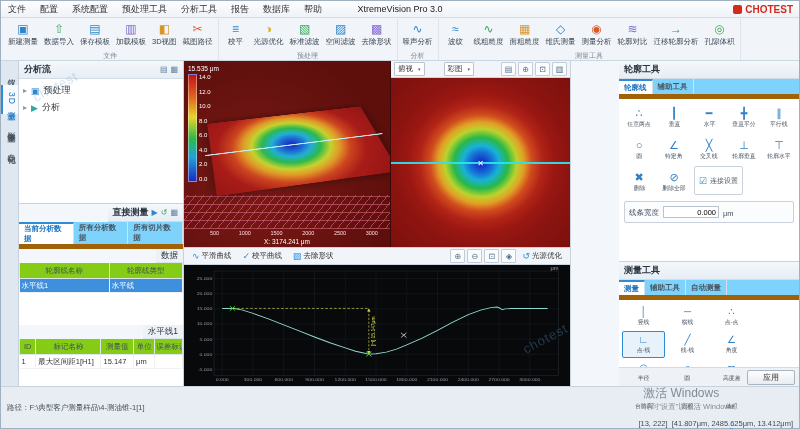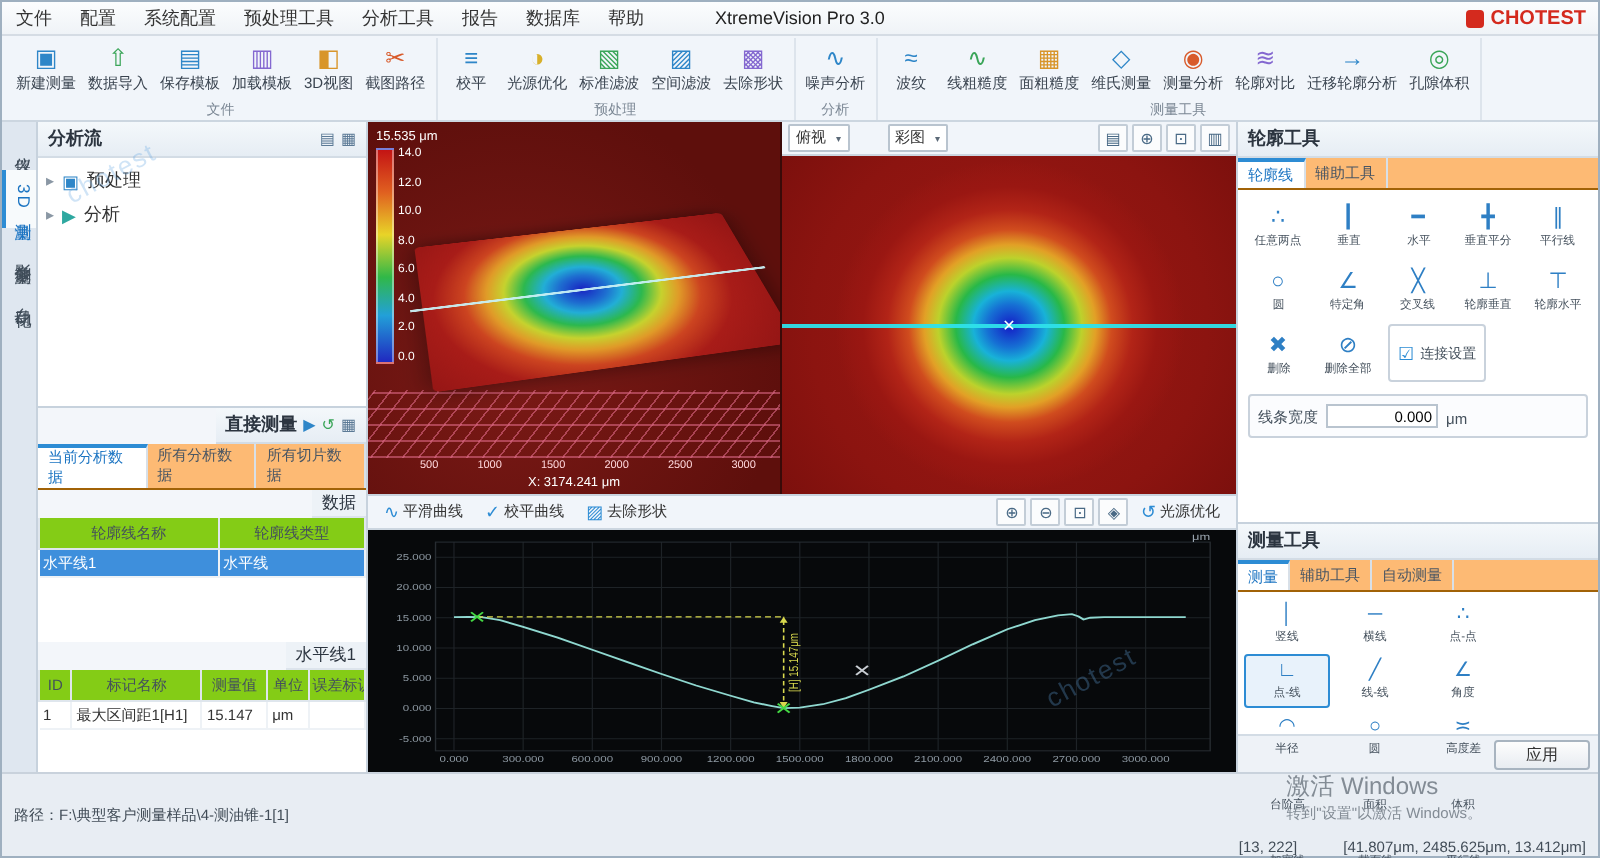--- a/index.html
+++ b/index.html
@@ -36,21 +36,21 @@
   .panel-header{flex:0 0 17px;display:flex;align-items:center;padding:0 5px;background:linear-gradient(#f4f8fb,#e6edf4);
                 border-bottom:1px solid #d3dce5;font-size:9px;color:#2c3540;gap:3px;}
   .ph-title{font-weight:bold;}
   .ph-icons{margin-left:auto;display:flex;gap:3px;font-size:8px;color:#5c7a96;}
   #flow-section{flex:0 0 142px;display:flex;flex-direction:column;border-bottom:1px solid #c7d2dd;}
   #flow-items{flex:1;background:#fff;padding:3px 4px;}
   .flow-item{display:flex;align-items:center;gap:4px;height:17px;font-size:9px;color:#333;}
   .flow-caret{color:#8a97a4;font-size:8px;}
   .flow-icon{font-size:9px;}
   #dm-section{flex:1;display:flex;flex-direction:column;min-height:0;align-items:flex-end;}
-  .ptabs{display:flex;background:#fdba74;border-bottom:1px solid #a16207;flex:0 0 15px;}
+  .ptabs{display:flex;background:#7dd3fc;border-bottom:5px solid #a16207;flex:0 0 15px;font-weight:bold;}
   .ptab{padding:0 5px;font-size:7.5px;color:#4a5663;display:flex;align-items:center;border-right:1px solid #d8e0e8;box-sizing:border-box;}
   .ptab.active{background:#fff;color:#1b74c2;border-top:2px solid #2d8cd4;}
   .sub-label{flex:0 0 13px;font-size:8.5px;color:#2c3540;display:flex;align-items:center;padding:0 5px;background:#edf2f7;border-bottom:1px solid #dde4ec;}
   .tbl-wrap{background:#fff;overflow:hidden;}
   #lines-wrap{flex:0 0 62px;}
   #results-wrap{flex:1;}
   table{width:100%;border-collapse:collapse;font-size:7.5px;table-layout:fixed;}
   th{background:#84cc16;border:1px solid #dfe6ed;border-top:none;height:13px;font-weight:normal;color:#44505c;overflow:hidden;white-space:nowrap;}
   td{height:13px;border-bottom:1px solid #eef2f6;border-right:1px solid #eef2f6;color:#333;padding:0 2px;overflow:hidden;white-space:nowrap;}
   tr.sel td{background:#3e8fdc;color:#fff;}
@@ -92,21 +92,21 @@
 
   #profile{flex:1;display:flex;flex-direction:column;border-top:1px solid #c7d2dd;min-height:0;}
   #profile-toolbar{flex:0 0 16px;background:#f1f5fa;border-bottom:1px solid #ccd6e0;display:flex;align-items:center;gap:1px;padding:0 3px;}
   .pbar-btn{display:flex;align-items:center;gap:2px;padding:0 4px;height:13px;font-size:7.5px;color:#333;border:1px solid transparent;border-radius:2px;}
   .pbar-btn .bi{font-size:9px;color:#2d8cd4;}
   #pbar-spacer{flex:1;}
   #chart-wrap{flex:1;position:relative;background:#07090b;}
   #chart{position:absolute;inset:0;width:100%;height:100%;}
 
   
-  #right-panel{flex:0 0 180px;display:flex;flex-direction:column;background:#f3f6fa;border-left:1px solid #c7d2dd;min-width:0;}
+  #right-panel{flex:0 0 180px;display:flex;flex-direction:column;background:#f3f6fa;border-left:1px solid #c7d2dd;min-width:0;padding-left:48px;}
   #contour-section{flex:0 0 200px;display:flex;flex-direction:column;border-bottom:1px solid #c7d2dd;}
   .tool-area{flex:1;background:#fff;padding:3px;display:flex;flex-direction:column;min-height:0;}
   .tool-grid{display:flex;flex-wrap:wrap;align-content:flex-start;gap:1px;}
   .tool{width:32px;height:29px;display:flex;flex-direction:column;align-items:center;justify-content:center;border:1px solid transparent;border-radius:2px;}
   .tool-icon{font-size:11px;color:#2e7fc4;height:13px;line-height:13px;}
   .tool-label{font-size:6.5px;color:#44505c;white-space:nowrap;transform:scale(.9);}
   .tool.selected{border-color:#2d8cd4;background:#e8f2fb;}
   .mtool{width:41px;height:25px;}
   .mtool .tool-icon{font-size:10px;height:12px;line-height:12px;}
   .link-box{display:flex;align-items:center;gap:3px;height:27px;padding:0 4px;margin-left:2px;border:1px solid #c9d2dc;border-radius:2px;font-size:7px;color:#44505c;}
@@ -116,21 +116,21 @@
   #linewidth-input{width:56px;height:12px;border:1px solid #b9c4cf;font-size:7.5px;text-align:right;padding:0 2px;box-sizing:border-box;
                    font-family:"Liberation Sans",sans-serif;}
   #measure-section{flex:1;display:flex;flex-direction:column;min-height:0;}
   #apply-row{flex:0 0 18px;display:flex;justify-content:flex-end;align-items:center;padding:0 4px;background:#eef2f7;border-top:1px solid #d3dce5;}
   #apply-btn{min-width:34px;height:13px;font-size:8px;background:linear-gradient(#fdfdfd,#e8ecf1);border:1px solid #a8b4c0;border-radius:2px;
              color:#333;display:flex;align-items:center;justify-content:center;padding:0 6px;}
 
   
   #statusbar{flex:0 0 15px;background:#e8edf3;border-top:1px solid #c9d2dc;display:flex;align-items:center;font-size:7.5px;color:#414c57;padding:0 6px;}
   #sb-path{white-space:nowrap;overflow:hidden;}
-  #sb-right{margin-left:auto;display:flex;gap:23px;white-space:nowrap;margin-top:32px;}
+  #sb-right{margin-left:auto;display:flex;gap:4px;white-space:nowrap;margin-top:32px;}
 
   
   #win-activate{position:absolute;right:58px;bottom:16px;color:rgba(105,115,125,.8);z-index:9;pointer-events:none;}
   #wa1{font-size:12px;}
   #wa2{font-size:7.5px;}
   .diag-wm{position:absolute;color:rgba(100,165,225,.3);font-size:13px;transform:rotate(-28deg);z-index:8;pointer-events:none;letter-spacing:1px;}
   #wm1{left:30px;top:78px;}
   #wm2{left:520px;top:330px;}
 </style>
 </head>

